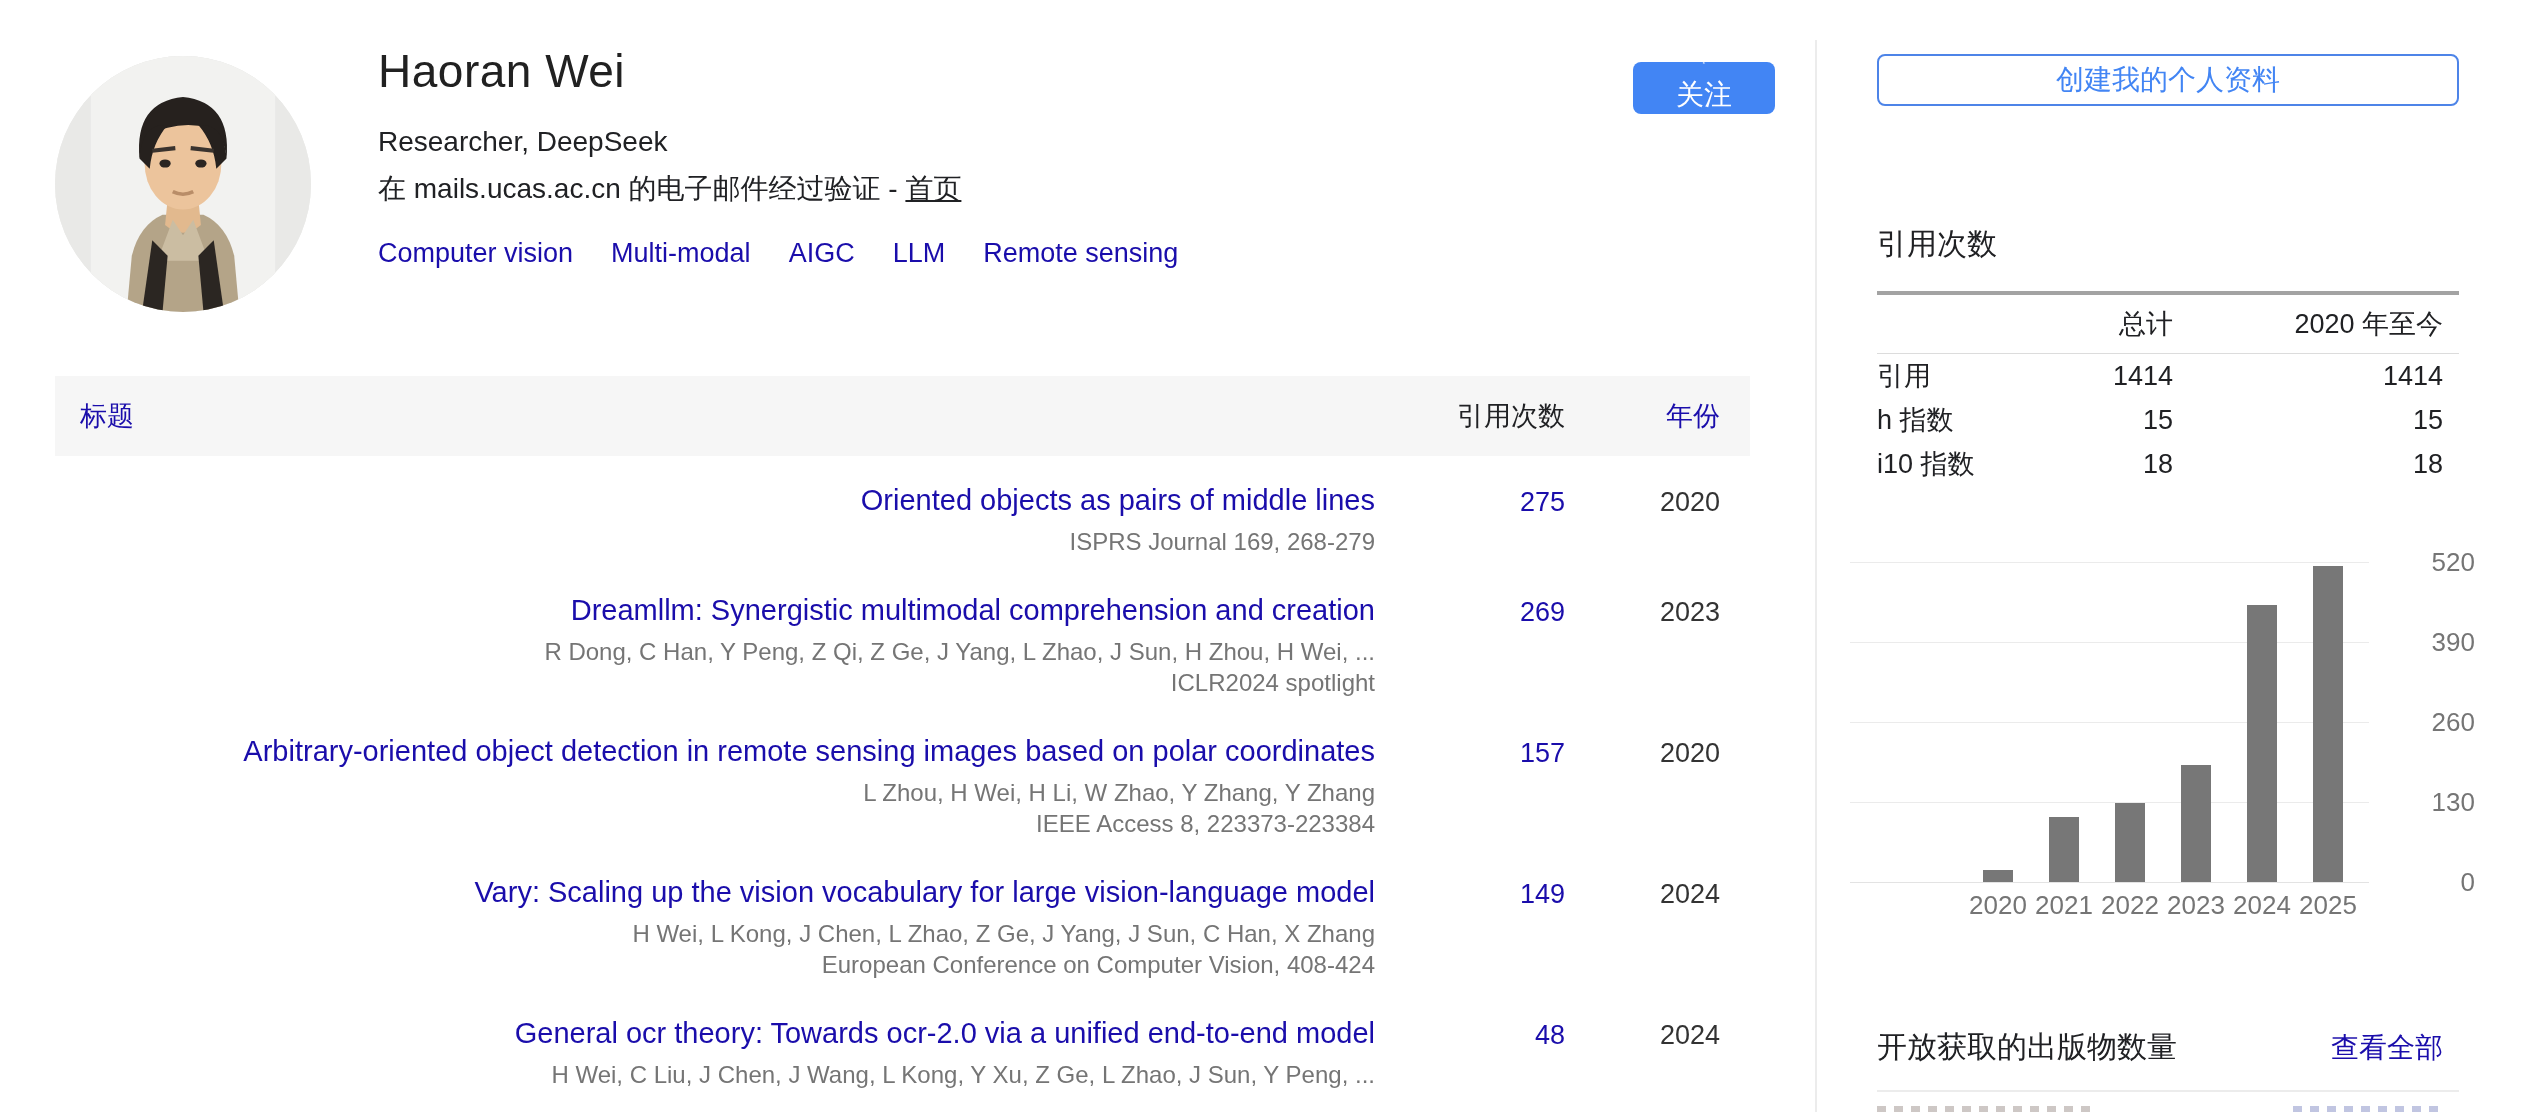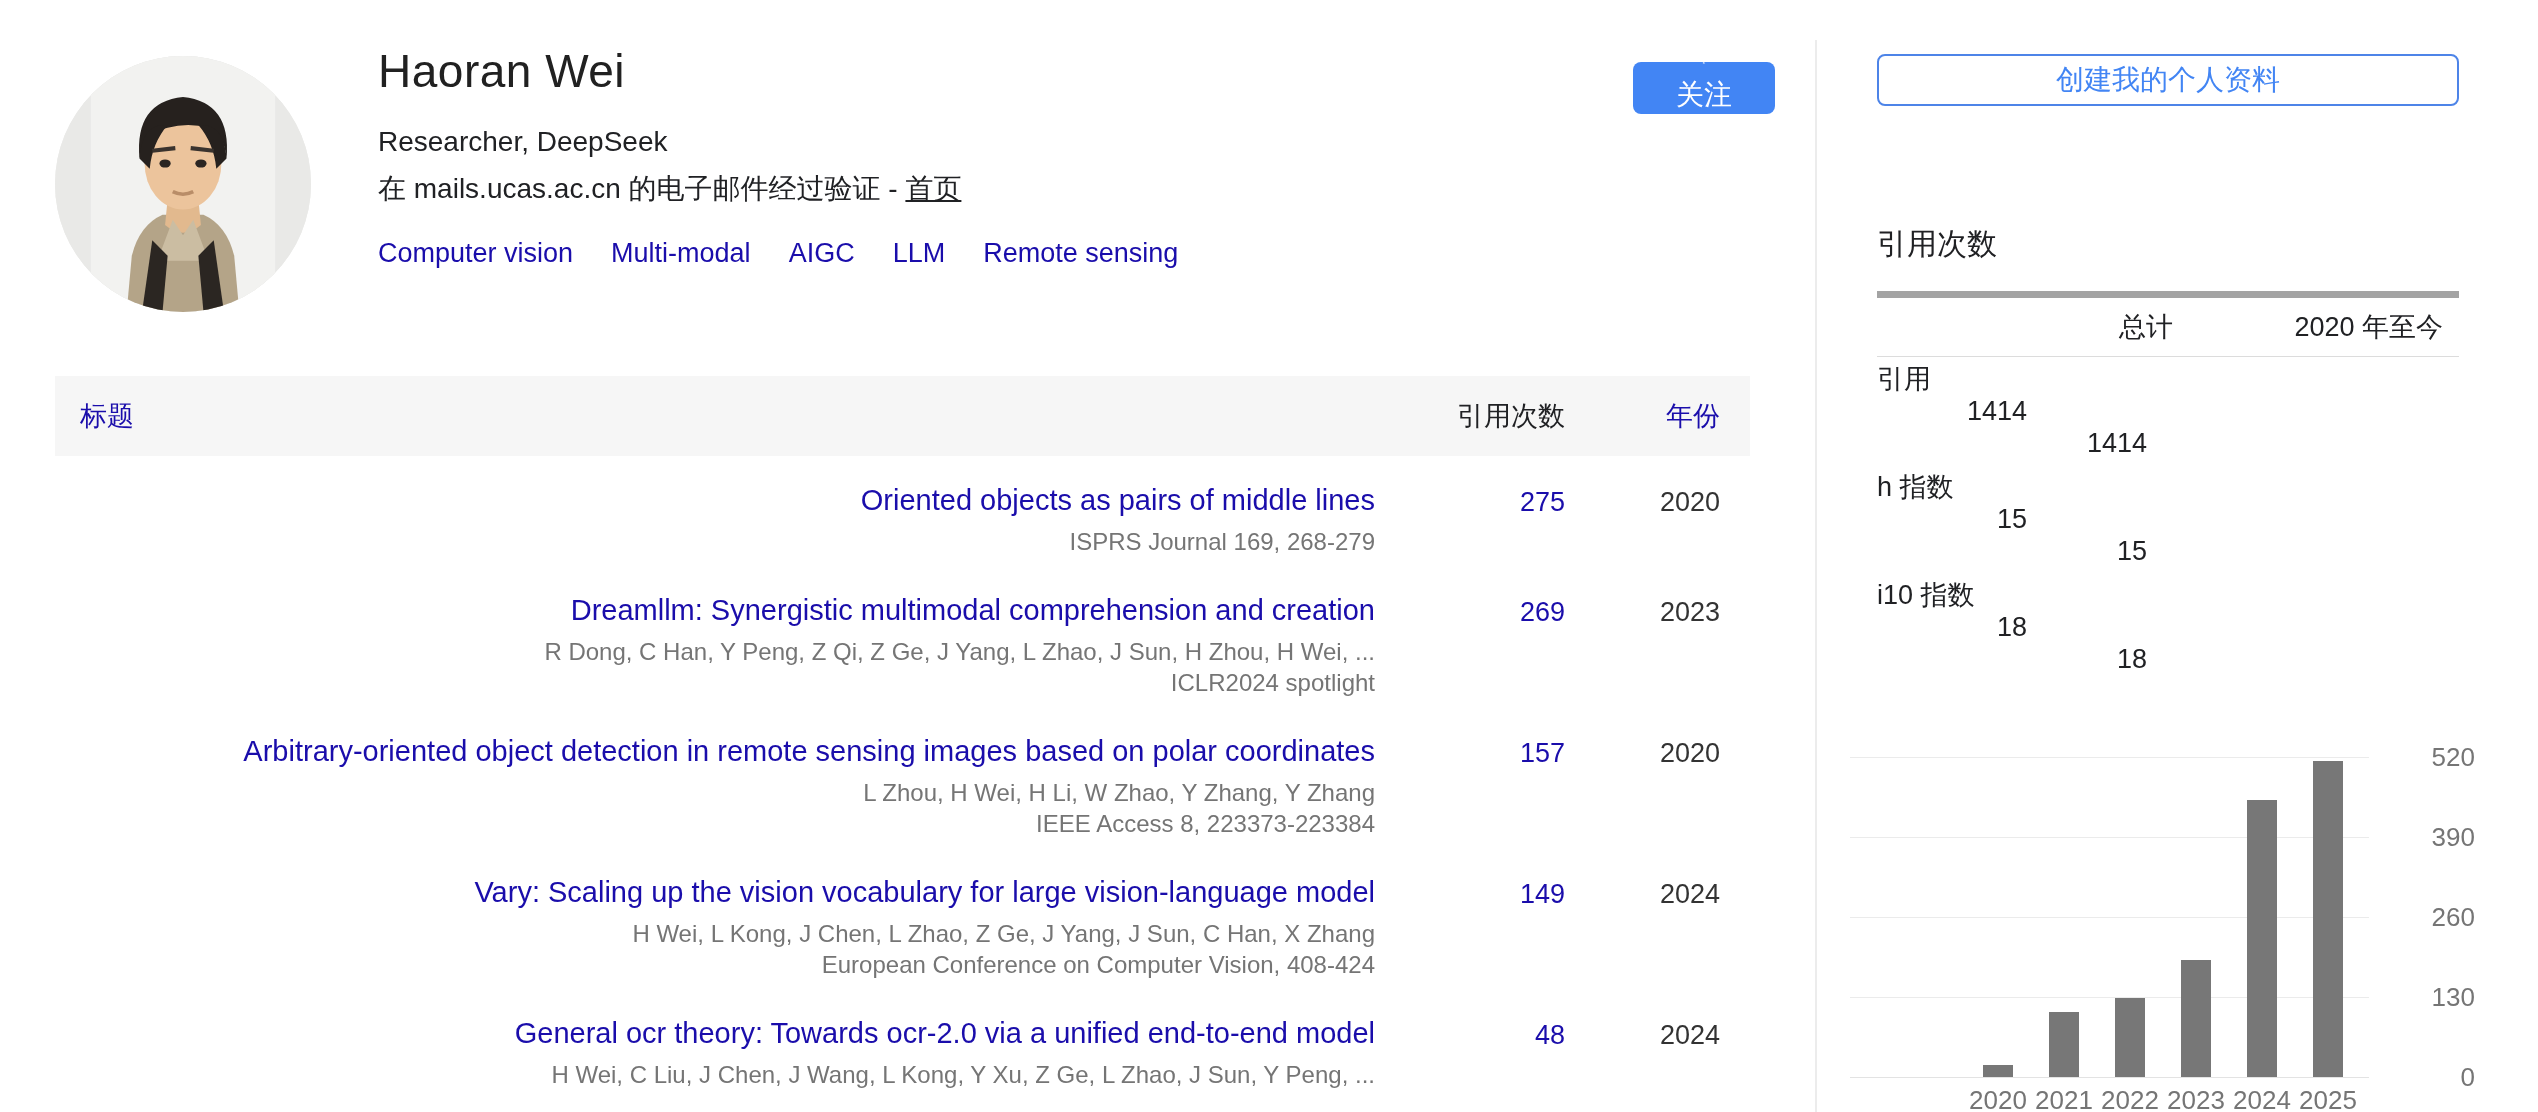--- a/index.html
+++ b/index.html
@@ -51,23 +51,23 @@
   .sidebar { position:absolute; left:1877px; top:0; width:582px; }
 
   .create-btn { margin-top:54px; width:582px; height:52px; background:#fff;
                 border:2px solid #4d84e8; border-radius:8px; color:#4285f4; font-size:28px;
                 display:flex; align-items:center; justify-content:center; cursor:pointer;
                 font-family:inherit; }
 
   .cited-title { margin-top:118px; font-size:30px; color:#202124; }
 
   .stats { margin-top:26px; font-size:27px; }
-  .stats-head { display:flex; border-top:7px solid #a3a3a3; border-bottom:1px solid #dcdcdc;
+  .stats-head { display:flex; border-top:4px solid #a3a3a3; border-bottom:1px solid #dcdcdc;
                 padding:13px 16px 13px 0; color:#3c4043; line-height:32px; }
-  .stats-row { display:flex; padding:6px 16px 6px 0; line-height:32px;flex-direction:column; }
+  .stats-row { display:flex; padding:6px 16px 6px 0; line-height:32px; }
   .stats-row:first-of-type { margin-top:7px; }
   .s-lbl { flex:1; color:#202124; }
   .s-c1 { width:150px; text-align:right; color:#202124; cursor:pointer; }
   .s-c2 { width:270px; text-align:right; color:#202124; cursor:pointer; }
 
   
   .chart { margin-top:76px; position:relative; }
   .plot { position:relative; margin-left:-27px; width:519px; height:320px; }
   .gridline { position:absolute; left:0; right:0; height:1px; background:#ebebeb; }
   .gridline.zero { background:#e3e3e3; }

